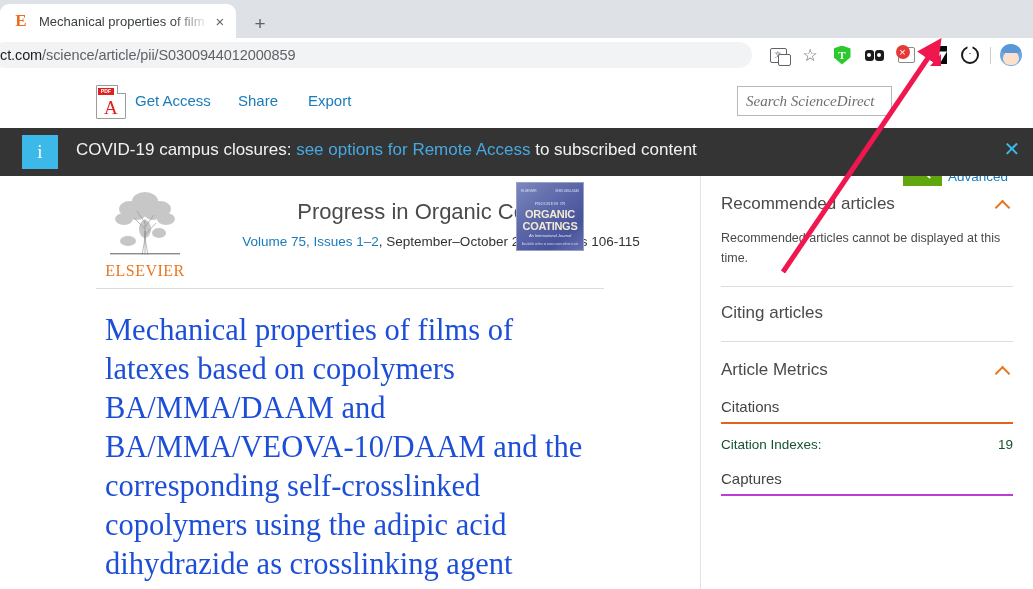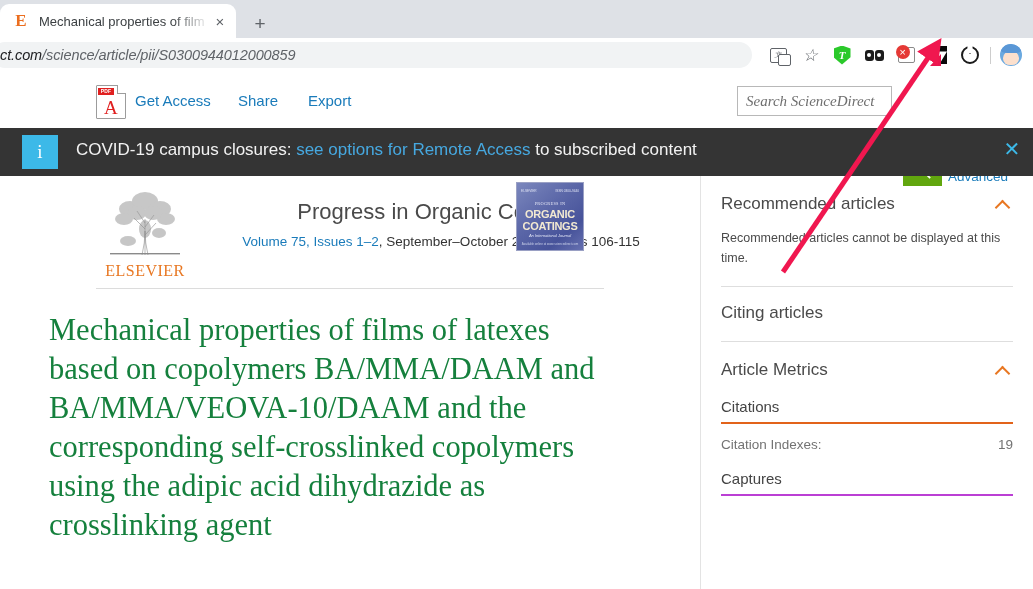--- a/index.html
+++ b/index.html
@@ -53,21 +53,21 @@
     width: 28px; height: 28px;
     display: flex; align-items: center; justify-content: center;
     font-size: 19px; color: #5f6368; line-height: 1;
   }
 
   
   .toolbar {
     position: absolute; top: 38px; left: 0;
     width: 1033px; height: 34px;
     background: #ffffff;
-    display: flex; align-items: center; font-style: italic;
+    display: flex; align-items: center;
   }
   .omnibox {
     position: absolute; left: -8px; top: 4px;
     width: 760px; height: 26px;
     background: #f1f3f4;
     border-radius: 13px;
     display: flex; align-items: center;
     padding-left: 8px;
   }
   .url-text {
@@ -393,25 +393,25 @@
     font-style: italic;
   }
   .cover .c-bot {
     position: absolute; bottom: 4px; left: 0; right: 0;
     text-align: center;
     font-size: 3px; color: #ccd2ea;
   }
 
   
   .article-title {
-    margin: 22px 96px 0 49px;
+    margin: 22px 96px 0 105px;
     font-family: "Liberation Serif", serif;
     font-size: 30.5px;
     line-height: 39px;
-    color: #15803d;
+    color: #1d4ed8;
     font-weight: normal;
   }
 
   
   .side-inner { padding: 0 20px 0 20px; }
   .side-sec-head {
     display: flex; align-items: center; justify-content: space-between;
     font-size: 17px;
     color: #4a4a4a;
     padding-top: 18px;
@@ -446,21 +446,21 @@
     font-size: 15px;
     color: #444444;
     margin-top: 18px;
     padding-bottom: 7px;
   }
   .rule-orange { height: 2px; background: #e2631a; }
   .rule-purple { height: 2px; background: #bb3fd4; }
   .metric-row {
     display: flex; justify-content: space-between;
     font-size: 13.5px;
-    color: #737373;
+    color: #14532d;
     margin-top: 13px;
   }
 
   
   .annot { position: absolute; left: 0; top: 0; width: 1033px; height: 589px; pointer-events: none; }
 </style>
 </head>
 <body>
 
 <div class="browser-chrome">

